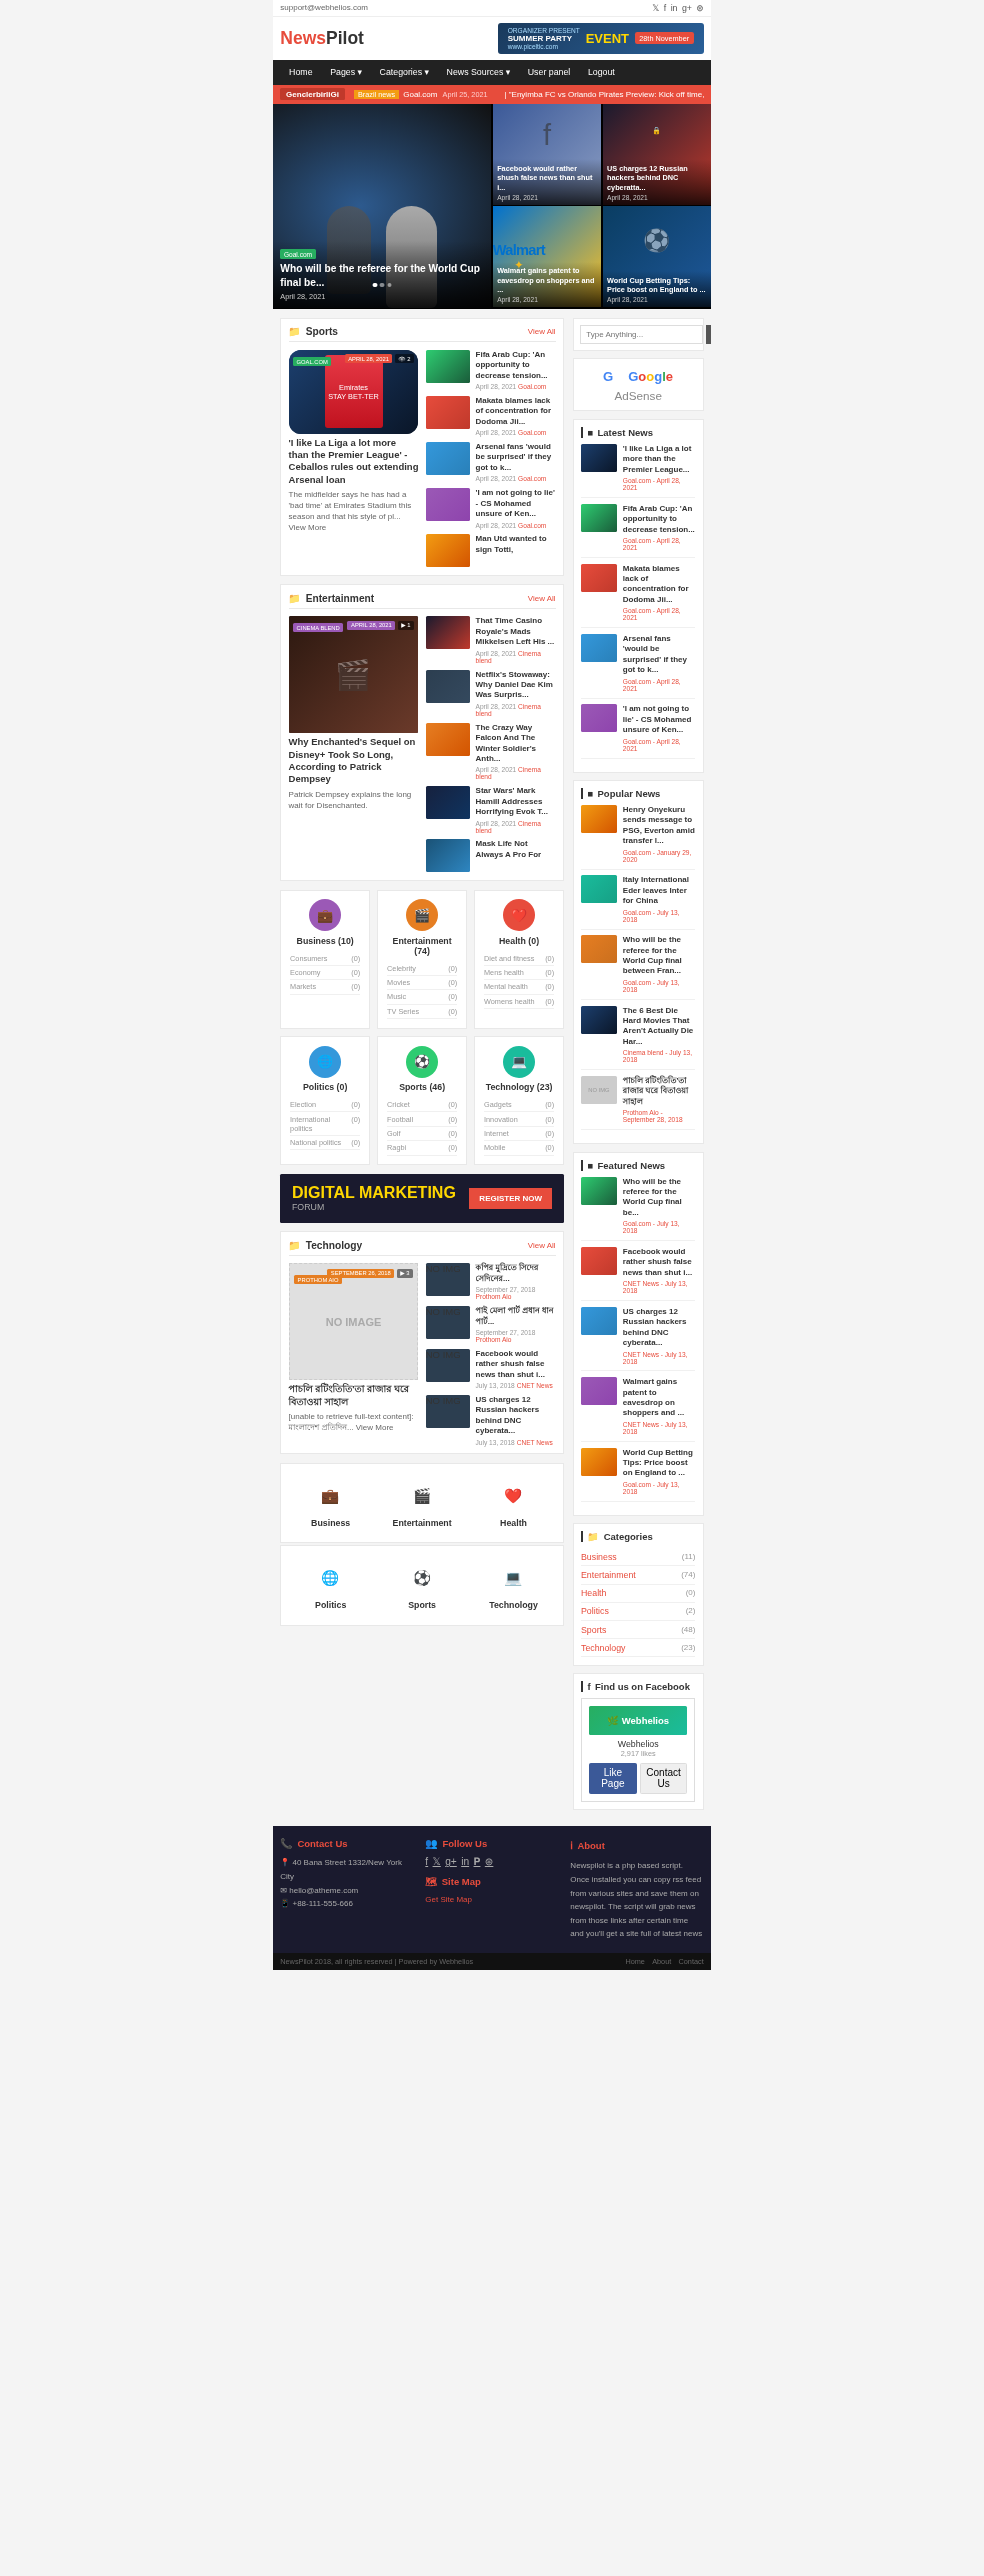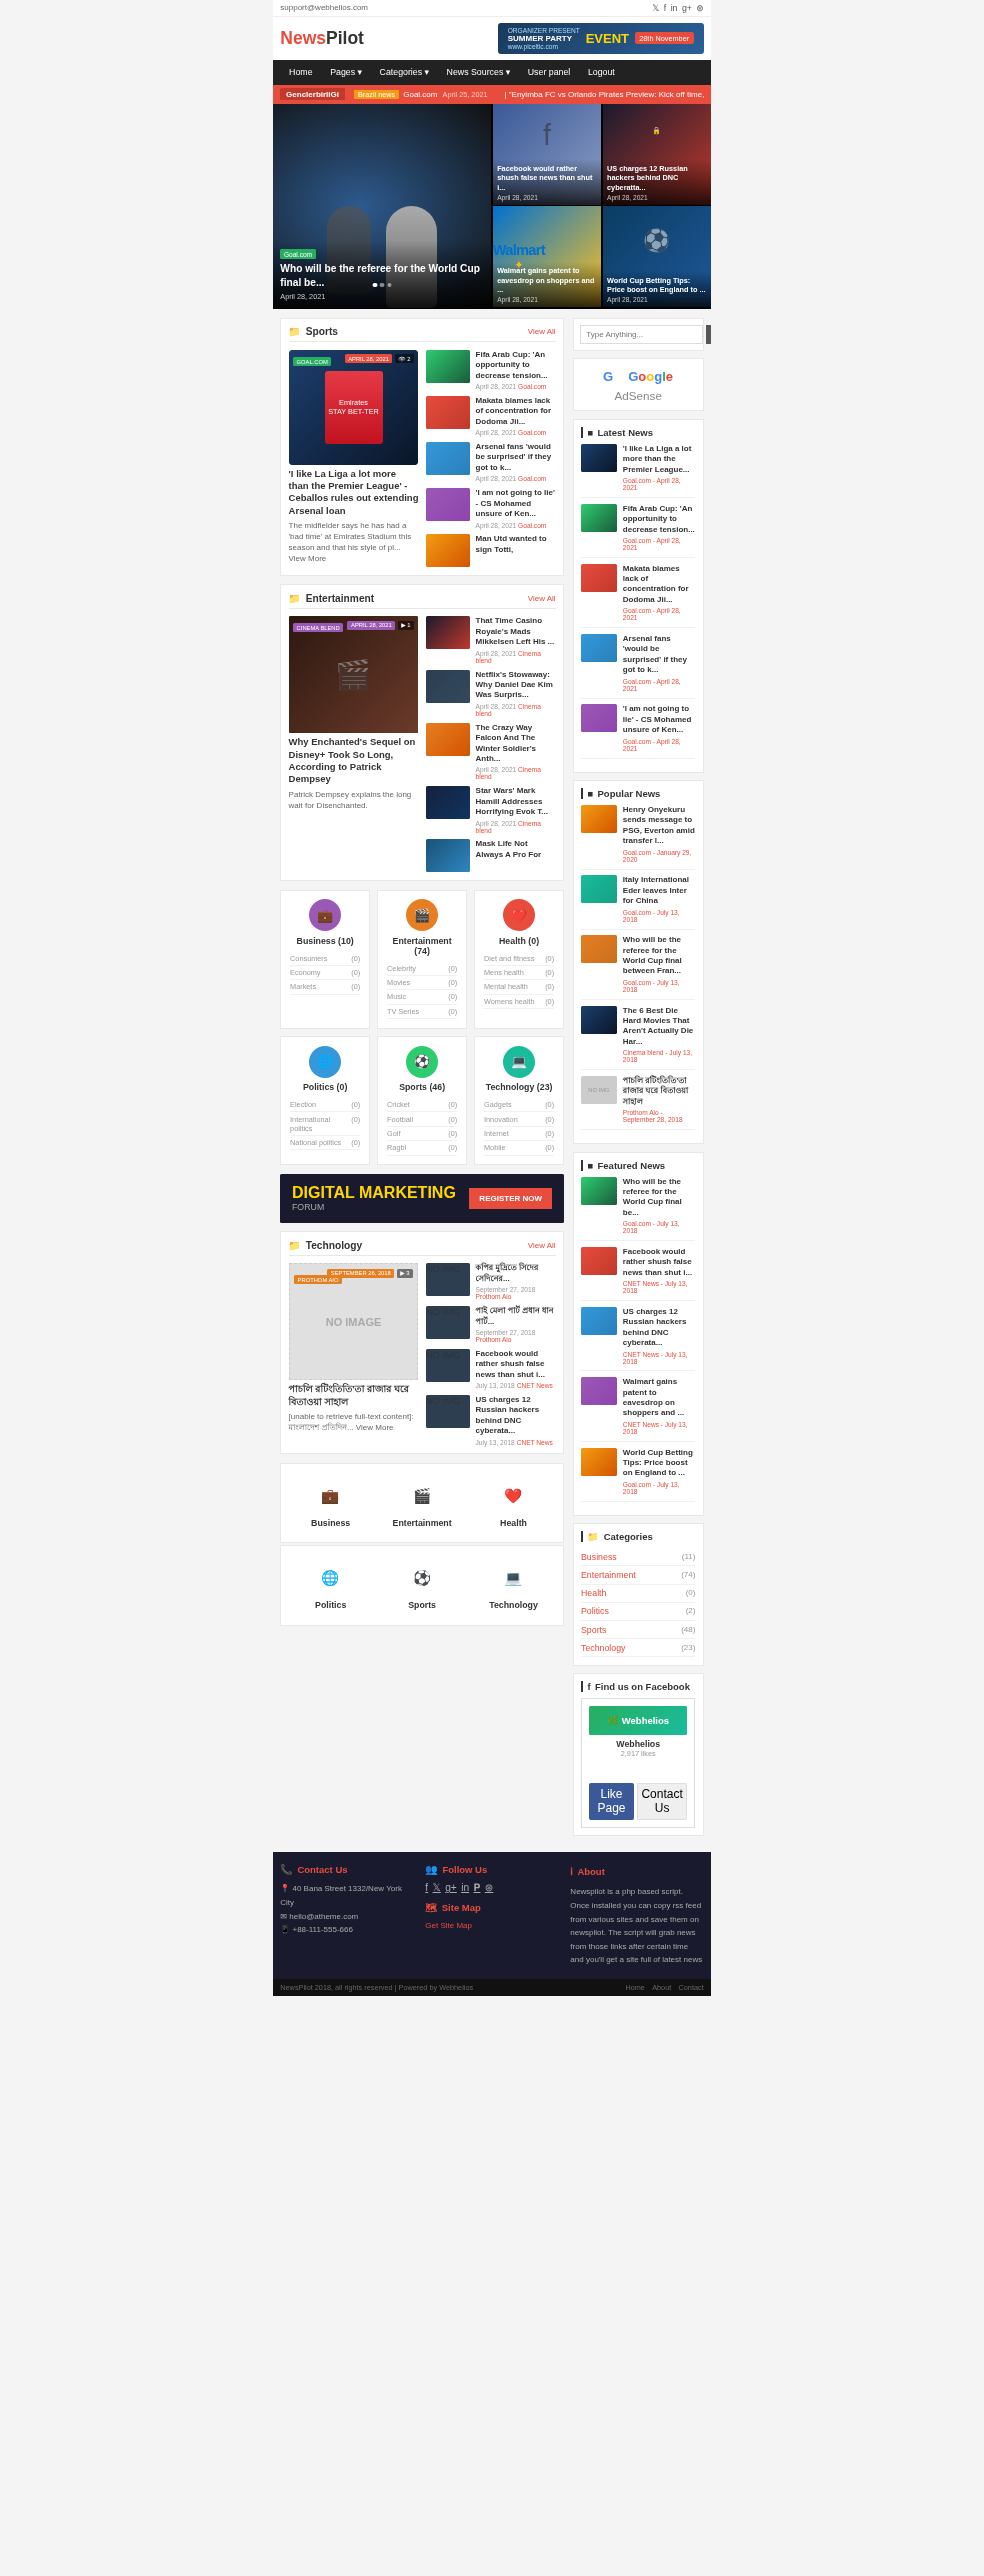--- a/index.html
+++ b/index.html
@@ -62,21 +62,21 @@
     
     .section { background: #fff; margin-bottom: 8.8px; padding: 7.3px; border: 0.7px solid #e8e8e8; }
     .section-header { display: flex; justify-content: space-between; align-items: center; margin-bottom: 7.3px; padding-bottom: 4.4px; border-bottom: 1.5px solid #e8e8e8; }
     .section-title { font-size: 10.2px; font-weight: bold; color: #333; display: flex; align-items: center; gap: 4.4px; }
     .section-title .folder-icon { color: #555; }
     .view-all { color: #e74c3c; font-size: 8px; text-decoration: none; }
 
     
     .sports-grid { display: grid; grid-template-columns: 1fr 1fr; gap: 7.3px; }
     .sports-main { position: relative; }
-    .sports-main-img { width: 100%; height: 115px; background: linear-gradient(135deg, #1c3f6e, #0a1628); border-radius: 4px; display: flex; align-items: center; justify-content: center; position: relative; overflow: hidden; }
+    .sports-main-img { width: 100%; height: 84px; background: linear-gradient(135deg, #1c3f6e, #0a1628); border-radius: 12px; display: flex; align-items: center; justify-content: center; position: relative; overflow: hidden; }
     .sports-badge { position: absolute; top: 4.4px; left: 4.4px; }
     .sports-badge span { background: #27ae60; color: #fff; font-size: 5.8px; padding: 1.5px 3.6px; border-radius: 1.5px; }
     .sports-main-title { font-size: 9.5px; font-weight: bold; margin-top: 2.9px; line-height: 1.3; }
     .sports-main-desc { font-size: 8px; color: #666; margin-top: 2.9px; line-height: 1.4; }
 
     .news-list { display: flex; flex-direction: column; gap: 5.8px; }
     .news-list-item { display: flex; gap: 5.8px; align-items: flex-start; }
     .news-list-thumb { width: 44px; height: 33px; background: #2c3e50; flex-shrink: 0; border-radius: 1.5px; }
     .news-list-thumb.soccer1 { background: linear-gradient(135deg, #2ecc71, #1a5c3a); }
     .news-list-thumb.soccer2 { background: linear-gradient(135deg, #e74c3c, #c0392b); }
@@ -153,24 +153,24 @@
     .sidebar-news-thumb.nd { background: #ccc; display: flex; align-items: center; justify-content: center; font-size: 5.8px; color: #999; }
     .sidebar-news-content { flex: 1; }
     .sidebar-news-title { font-size: 8px; font-weight: bold; color: #333; line-height: 1.3; }
     .sidebar-news-source { font-size: 6.6px; color: #e74c3c; margin-top: 2.2px; }
 
     
     .fb-box { background: #fff; padding: 7.3px; border: 0.7px solid #e8e8e8; margin-bottom: 7.3px; }
     .fb-title { font-size: 9.5px; font-weight: bold; color: #333; border-left: 2.2px solid #333; padding-left: 4.4px; margin-bottom: 5.8px; display: flex; align-items: center; gap: 4.4px; }
     .fb-page { border: 0.7px solid #ddd; padding: 7px; }
     .fb-page-header { background: linear-gradient(135deg, #27ae60, #1abc9c); height: 29px; border-radius: 1.5px; display: flex; align-items: center; justify-content: center; color: #fff; font-weight: bold; font-size: 9.5px; margin-bottom: 4.4px; }
-    .fb-page-name { font-size: 8.8px; font-weight: bold; text-align: center; }
+    .fb-page-name { font-size: 8.8px; font-weight: normal; text-align: center; }
     .fb-likes { font-size: 7.3px; color: #999; text-align: center; margin-bottom: 4.4px; }
     .fb-buttons { display: flex; gap: 2.9px; }
-    .fb-btn { flex: 1; padding: 3.6px; font-size: 12px; text-align: center; border: 0.7px solid #ddd; cursor: pointer; border-radius: 1.5px; margin-top: 20px; }
+    .fb-btn { flex: 1; padding: 3.6px; font-size: 10px; text-align: center; border: 0.7px solid #ddd; cursor: pointer; border-radius: 1.5px; }
     .fb-btn.like { background: #3b5998; color: #fff; border-color: #3b5998; }
 
     
     .sidebar-cat-list { list-style: none; }
     .sidebar-cat-list li { display: flex; justify-content: space-between; padding: 3.6px 0; border-bottom: 0.7px solid #f0f0f0; font-size: 8.8px; }
     .sidebar-cat-list li a { color: #e74c3c; text-decoration: none; }
     .sidebar-cat-list li span { color: #999; font-size: 8px; }
 
     
     .footer-top { background: #1a1a2e; padding: 11.7px 7.3px; display: grid; grid-template-columns: 1fr 1fr 1fr; gap: 11.7px; }

